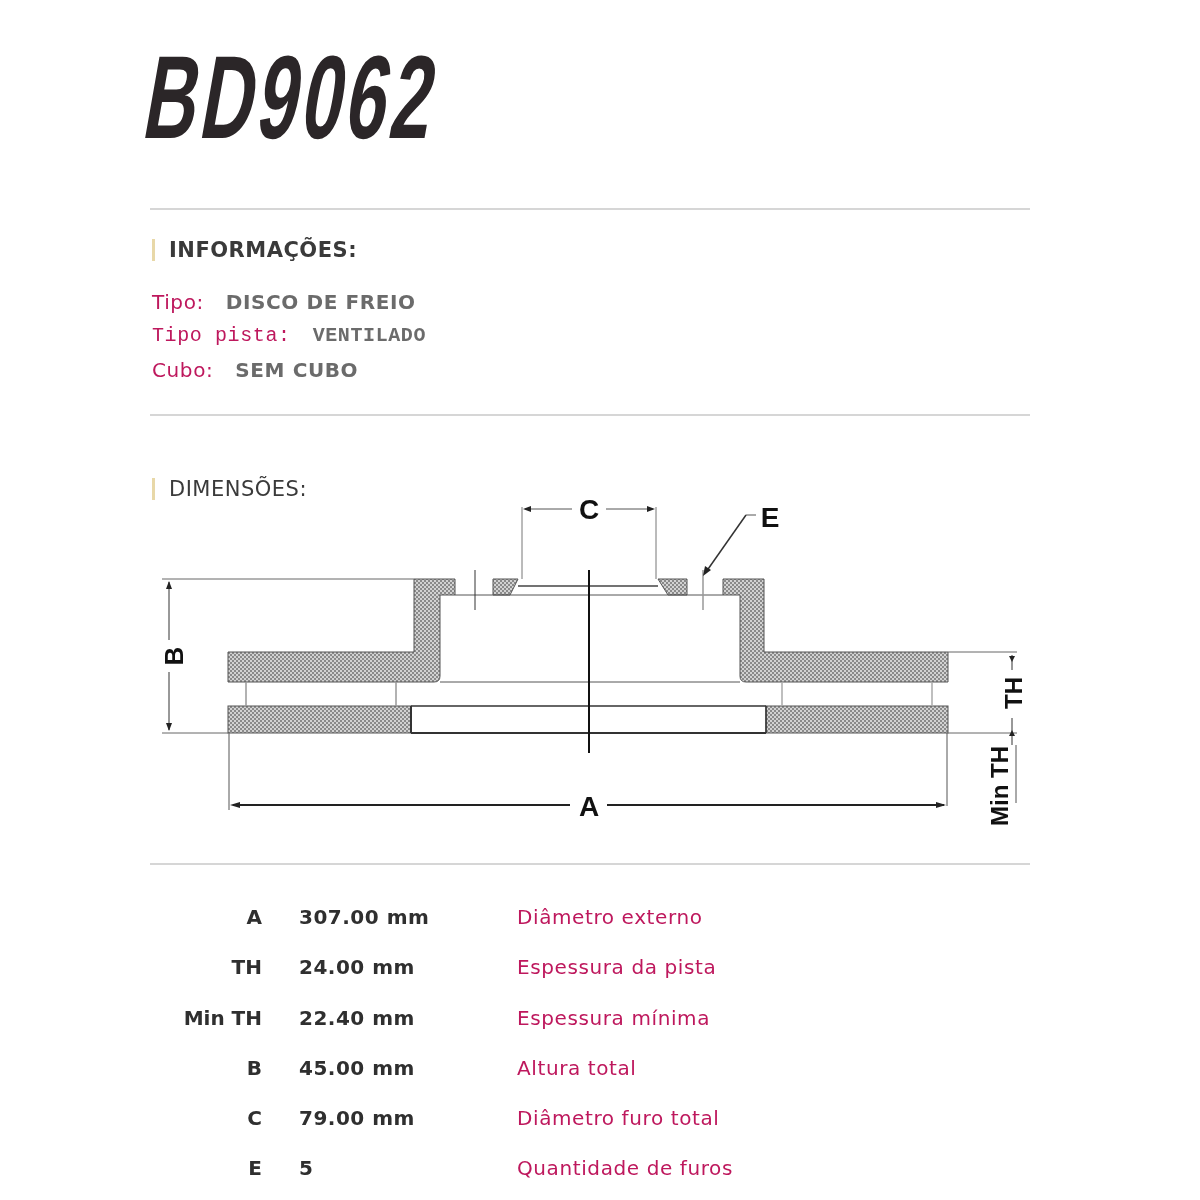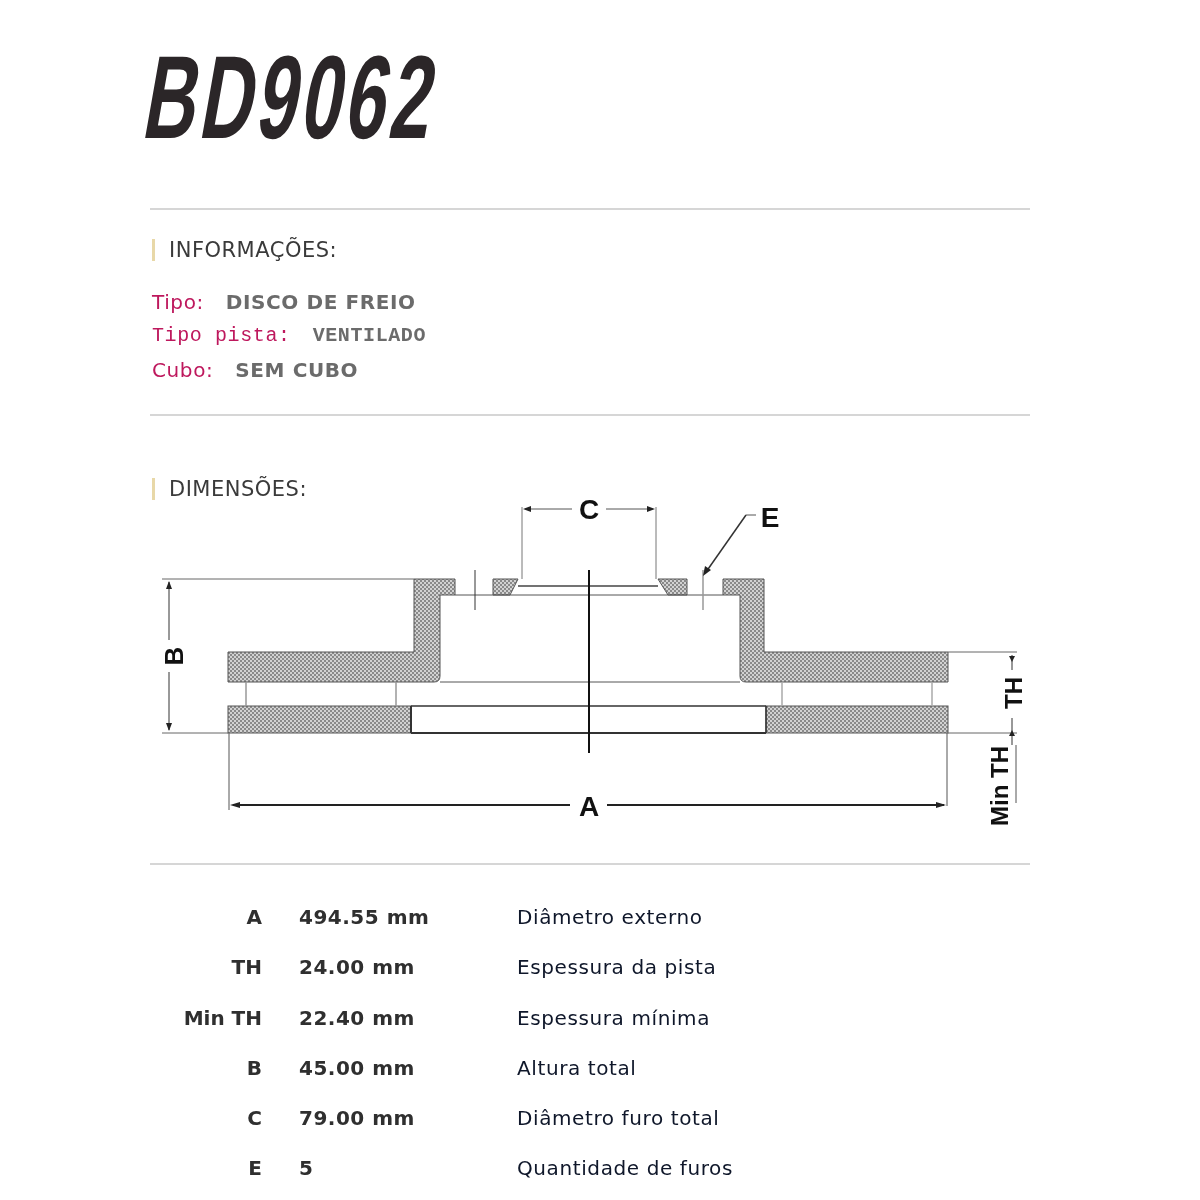--- a/index.html
+++ b/index.html
@@ -7,31 +7,31 @@
   .title { position:absolute; left:158px; top:38px; font-family:"Liberation Sans", sans-serif; font-weight:bold; font-size:118px; line-height:1; color:#2b2628; transform:skewX(-10deg) scaleX(0.62); transform-origin:left top; letter-spacing:6px; }
   .divider { position:absolute; left:150px; width:880px; height:2px; background:#d6d6d6; }
   .section-head { position:absolute; left:152px; font-size:21px; color:#3a3a3a; letter-spacing:0.5px; display:flex; align-items:center; }
   .accent { display:inline-block; width:3px; height:22px; background:#e8d8a8; margin-right:14px; }
   .info-row { position:absolute; left:152px; font-size:20px; letter-spacing:0.6px; }
   .info-label { color:#be185d; }
   .info-value { color:#6b6b6b; font-weight:bold; margin-left:22px; }
   .dim-row { position:absolute; left:0; width:1200px; height:30px; font-size:20px; }
   .dim-key { position:absolute; right:938px; color:#2f2f2f; font-weight:bold; text-align:right; white-space:nowrap; }
   .dim-val { position:absolute; left:299px; color:#2f2f2f; font-weight:bold; letter-spacing:0.5px; white-space:nowrap; }
-  .dim-desc { position:absolute; left:517px; color:#0f172a; letter-spacing:0.6px; white-space:nowrap; }
+  .dim-desc { position:absolute; left:517px; color:#be185d; letter-spacing:0.6px; white-space:nowrap; }
   svg text { font-family:"Liberation Sans", sans-serif; font-weight:bold; fill:#111; }
 </style>
 </head>
 <body>
 
 <div class="title">BD9062</div>
 
 <div class="divider" style="top:208px;"></div>
 
-<div class="section-head" style="top:238px;">
+<div class="section-head" style="top:238px;font-weight:bold;">
   <span class="accent"></span>
   <span>INFORMAÇÕES:</span>
 </div>
 
 <div class="info-row" style="top:290px;">
   <span class="info-label">Tipo:</span><span class="info-value">DISCO DE FREIO</span>
 </div>
 <div class="info-row" style="top:324px;font-family:Liberation Mono, monospace;">
   <span class="info-label">Tipo pista:</span><span class="info-value">VENTILADO</span>
 </div>
@@ -121,21 +121,21 @@
   <line x1="1016" y1="745" x2="1016" y2="803" stroke="#555" stroke-width="1"></line>
   <text x="0" y="0" font-size="24" transform="translate(1022,693) rotate(-90)" text-anchor="middle">TH</text>
   <text x="0" y="0" font-size="24" transform="translate(1008,786) rotate(-90)" text-anchor="middle">Min TH</text>
 </svg>
 
 <div class="divider" style="top:863px;"></div>
 
 <div>
   <div class="dim-row" style="top:905px;">
     <span class="dim-key">A</span>
-    <span class="dim-val">494.55 mm</span>
+    <span class="dim-val">307.00 mm</span>
     <span class="dim-desc">Diâmetro externo</span>
   </div>
   <div class="dim-row" style="top:955px;">
     <span class="dim-key">TH</span>
     <span class="dim-val">24.00 mm</span>
     <span class="dim-desc">Espessura da pista</span>
   </div>
   <div class="dim-row" style="top:1006px;">
     <span class="dim-key">Min TH</span>
     <span class="dim-val">22.40 mm</span>

